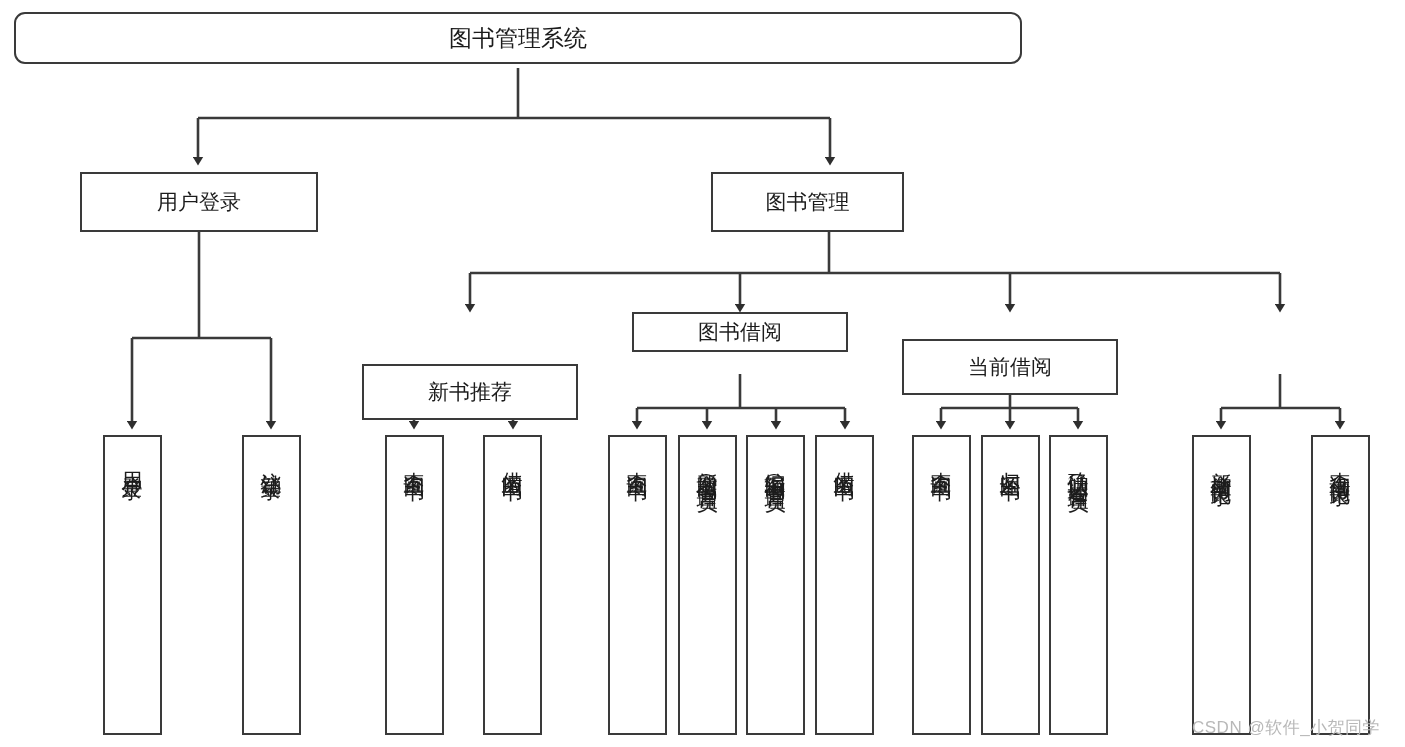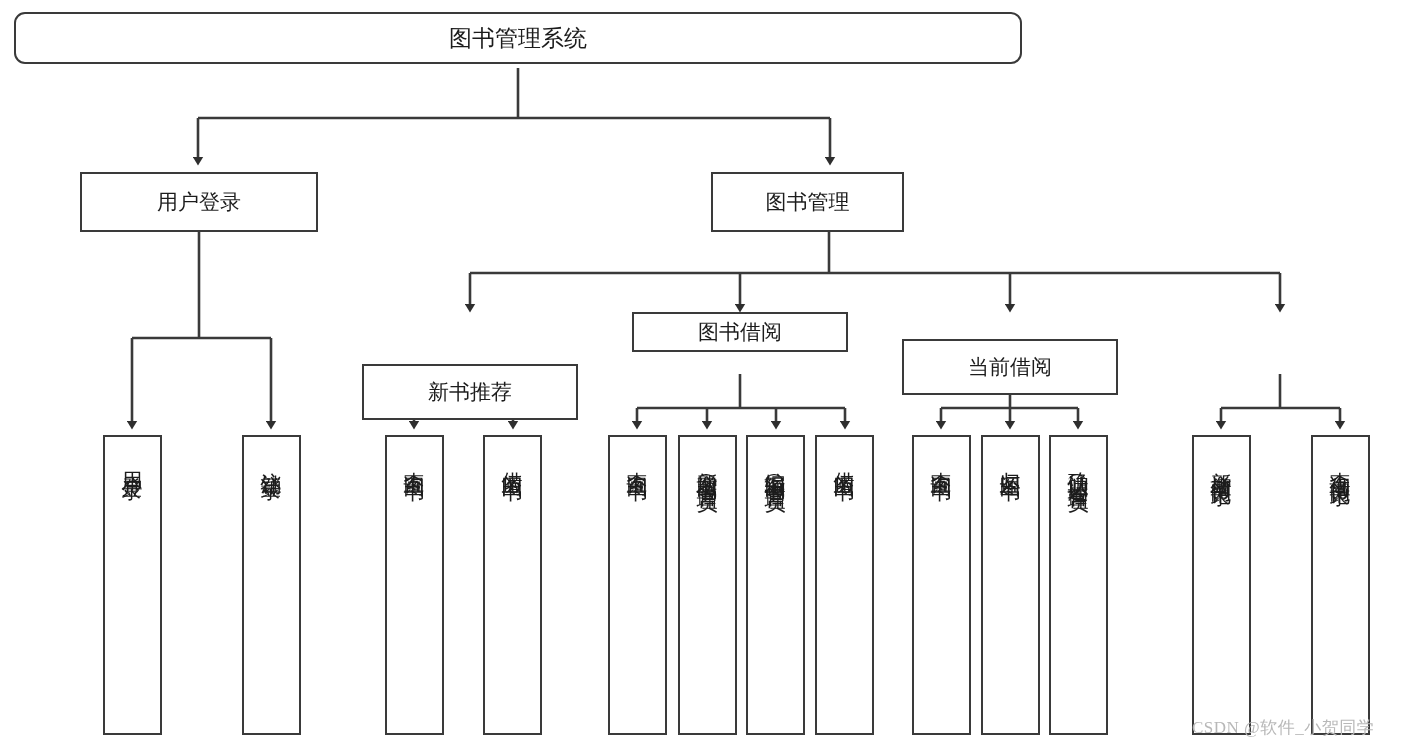--- a/index.html
+++ b/index.html
@@ -58,21 +58,20 @@
     letter-spacing: 3px;
     line-height: 1;
     white-space: nowrap;
   }
   .watermark {
     position: absolute;
     font-size: 17px;
     color: #b8b8b8;
     white-space: nowrap;
     letter-spacing: 0.5px;
-    font-family: Liberation Serif, serif;
   }
 </style>
 </head>
 <body>
 
 <div id="canvas">
 
   <svg id="wires" viewBox="0 0 1405 747" xmlns="http://www.w3.org/2000/svg">
     <defs>
       <marker id="arrow" markerWidth="9" markerHeight="11" refX="1.5" refY="5.5" orient="auto" markerUnits="userSpaceOnUse">

